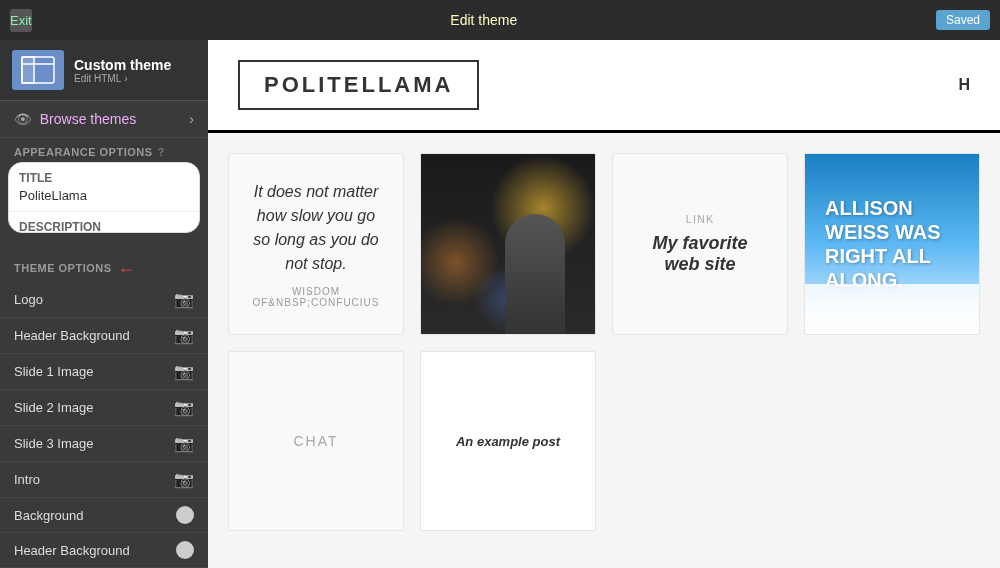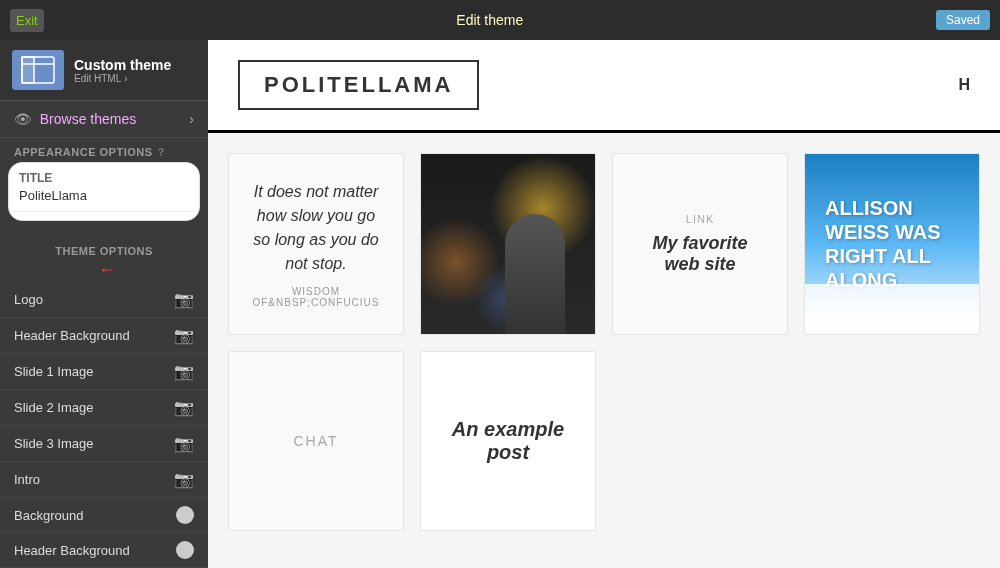--- a/index.html
+++ b/index.html
@@ -10,23 +10,23 @@
       display: flex;
       align-items: center;
       background: #2c2c2c;
       height: 40px;
       padding: 0 10px;
       gap: 10px;
       flex-shrink: 0;
     }
     .exit-btn {
       background: #555;
-      color: #84cc16;
+      color: #86efac;
       border: none;
-      padding: 4px 6px;
+      padding: 4px 0;
       font-size: 13px;
       border-radius: 3px;
       cursor: pointer;
     }
     .top-bar-title {
       color: #fef9c3;
       font-size: 14px;
       flex: 1;
       text-align: center;
     }
@@ -161,21 +161,20 @@
       font-size: 13px;
       color: #333;
     }
 
     
     .theme-options-header {
       display: flex;
       align-items: center;
       padding: 8px 14px 4px;
       margin-top: 16px;
-      flex-direction: column;
     }
     .theme-options-label {
       color: #999;
       font-size: 11px;
       font-weight: 600;
       text-transform: uppercase;
       letter-spacing: 0.5px;
     }
     .arrow-indicator {
       margin-left: 8px;
@@ -357,21 +356,21 @@
       bottom: 0;
       left: 0;
       right: 0;
       height: 50px;
       background: linear-gradient(0deg, #fff 0%, rgba(255,255,255,0.8) 100%);
     }
     .example-post-card {
       background: #fff;
     }
     .example-title {
-      font-size: 20px;
+      font-size: 13px;
       font-style: italic;
       font-weight: 700;
       color: #333;
     }
   </style>
 </head>
 <body>
 
 <div class="top-bar">
   <button class="exit-btn">Exit</button>

